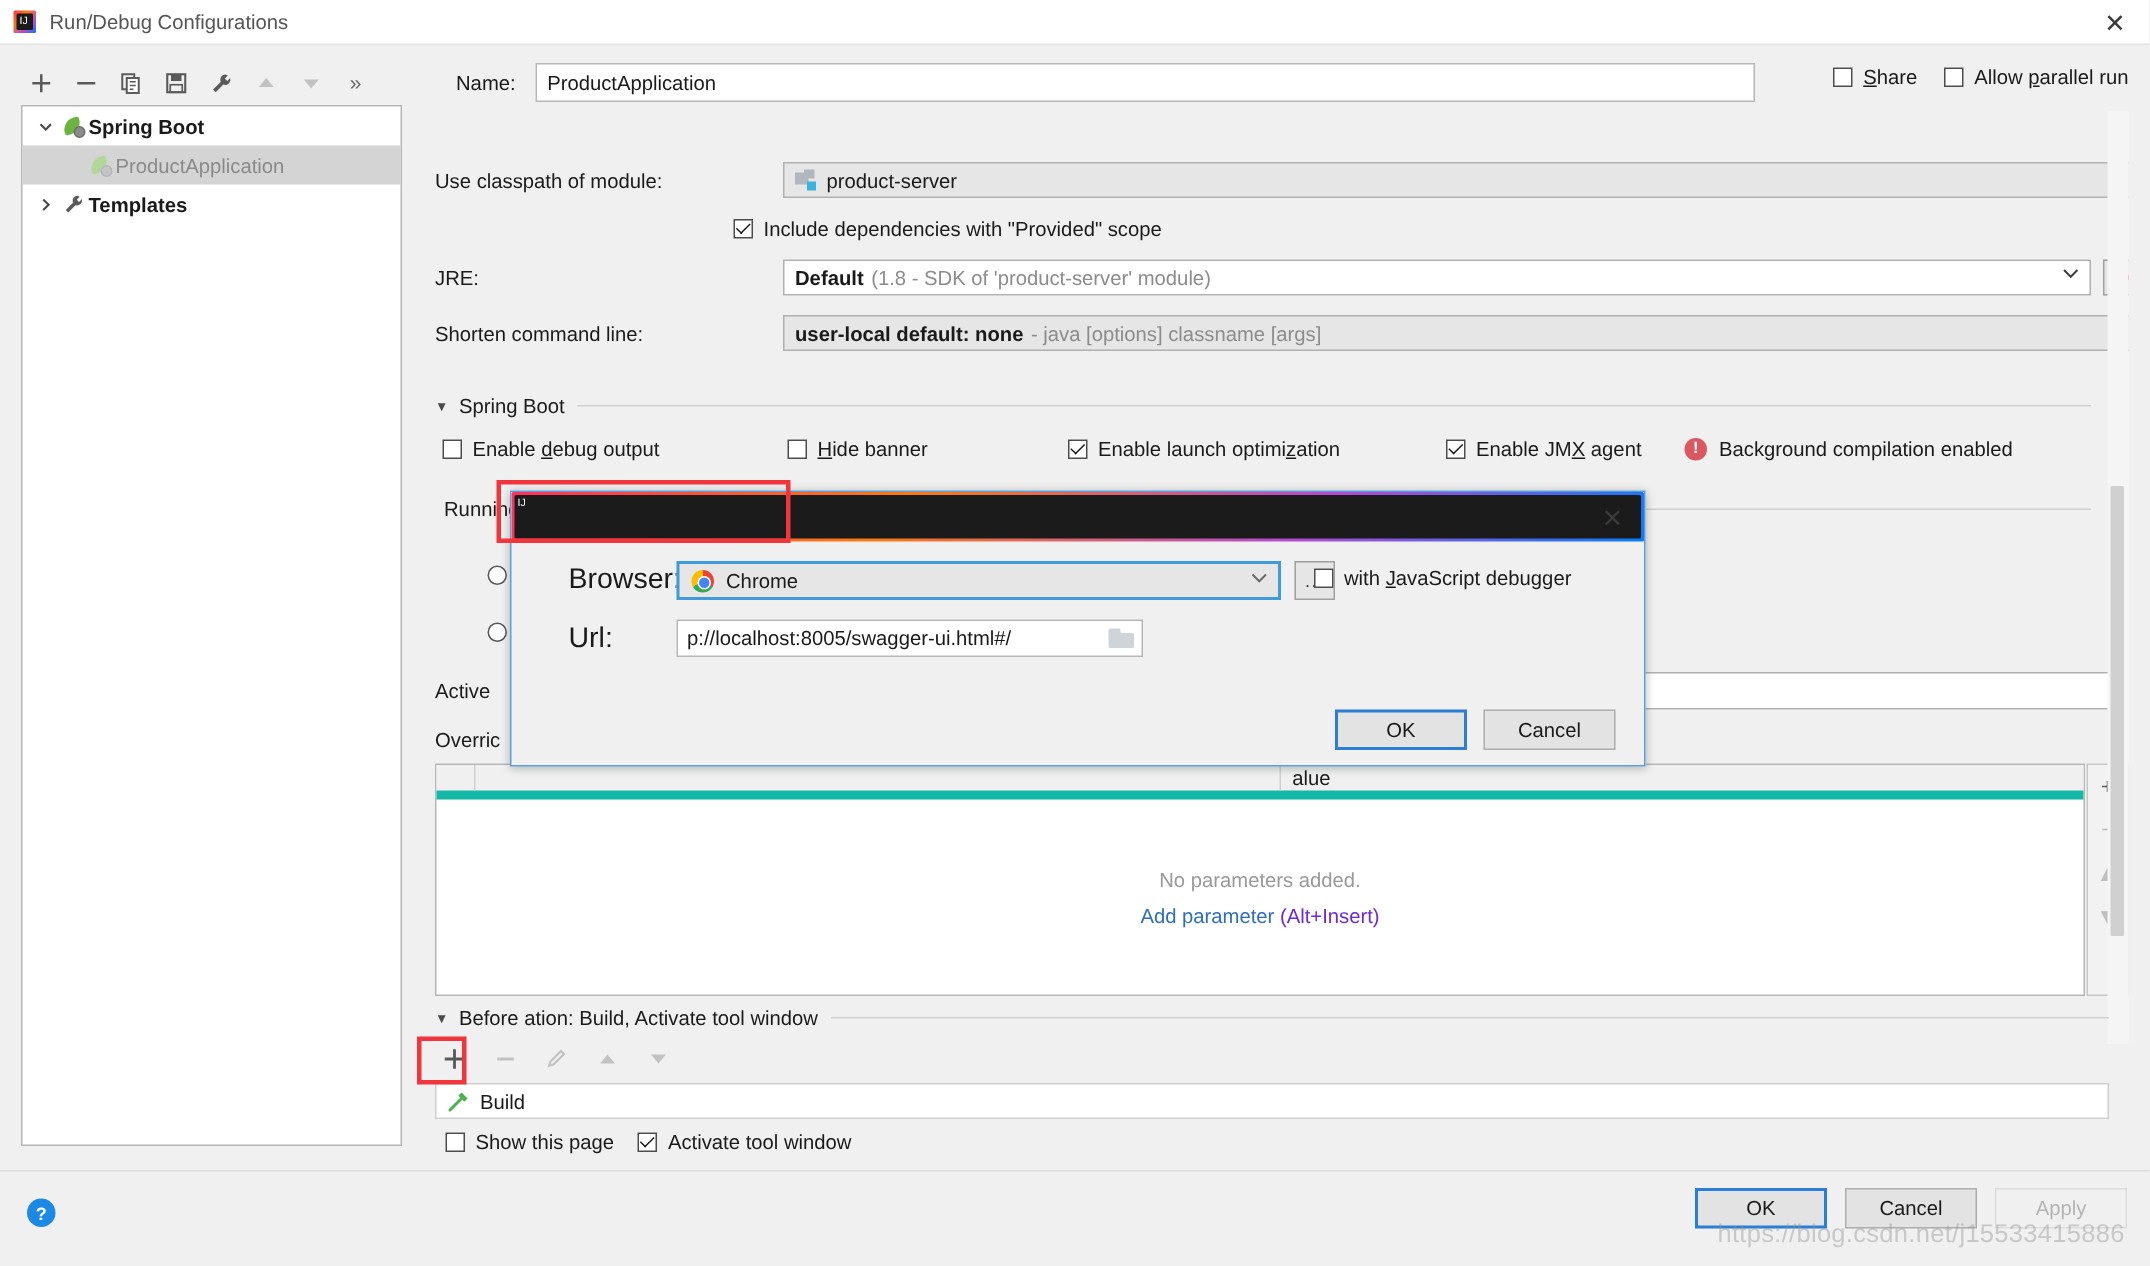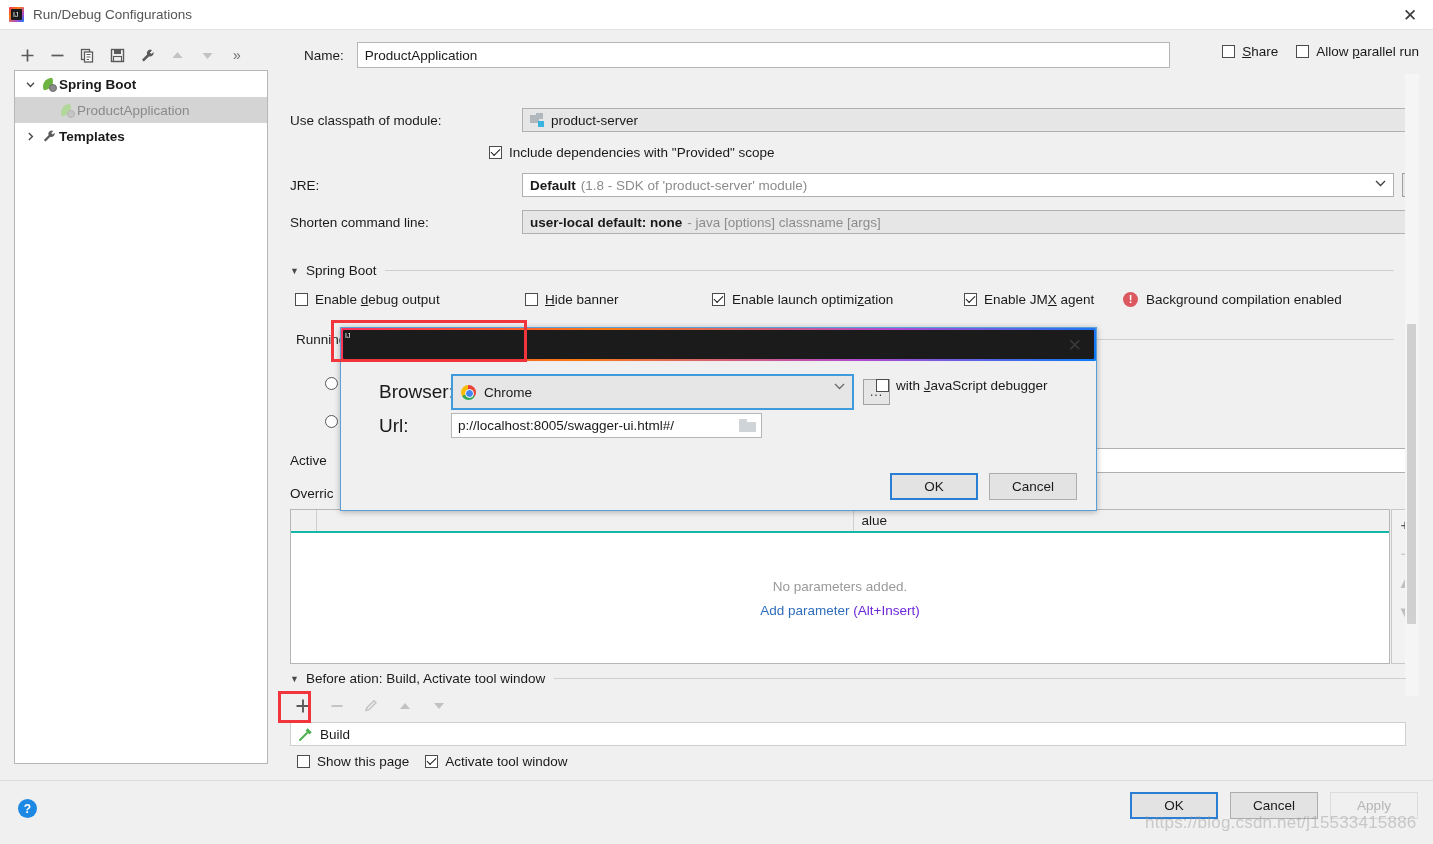--- a/index.html
+++ b/index.html
@@ -175,21 +175,21 @@
     border: 1px solid #575757; background: #fff; display: inline-block;
     flex: 0 0 auto;
   }
 
   
   .paramtable {
     position: absolute; left: 13px; top: 435px; width: 1100px; height: 155px;
     border: 1px solid #b6b6b6; background: #fff;
   }
   .ptheader {
-    display: flex; height: 23px; background: #f0f0f0; border-bottom: 2px solid #14b8a6;
+    display: flex; height: 23px; background: #f0f0f0; border-bottom: 6px solid #14b8a6;
     align-items: flex-end; font-size: 13.5px;
   }
   .ptheader .c1 { width: 26px; border-right: 1px solid #cfcfcf; height: 100%; }
   .ptheader .c2 { flex: 1; border-right: 1px solid #cfcfcf; height: 100%;
     display: flex; align-items: center; padding-left: 8px; }
   .ptheader .c3 { flex: 1; height: 100%; display: flex; align-items: center; padding-left: 8px; }
   .ptbody {
     height: 130px; display: flex; flex-direction: column;
     align-items: center; justify-content: center; gap: 9px;
   }
@@ -266,21 +266,21 @@
     border: 3px solid #f0353c; pointer-events: none;
   }
   .redbox2 {
     position: absolute; left: 278px; top: 691px; width: 33px; height: 32px;
     border: 3px solid #f0353c; pointer-events: none;
   }
   .lwb-browserrow { position: absolute; left: 18px; top: 46px; display: flex; align-items: center; }
   .lwb-urlrow { position: absolute; left: 18px; top: 85px; display: flex; align-items: center; }
   .lwb-label { width: 72px; font-size: 19px; margin-left: 20px; }
   .browsercombo {
-    width: 403px; height: 36px; background: #e6e6e6;
+    width: 403px; height: 26px; background: #e6e6e6;
     border: 2px solid #3f9bdc; position: relative;
     display: flex; align-items: center; padding-left: 8px; gap: 8px; font-size: 13.5px;
   }
   .chrome {
     width: 15px; height: 15px; border-radius: 50%;
     background: conic-gradient(#ea4335 0deg 120deg, #34a853 120deg 240deg, #fbbc05 240deg 360deg);
     position: relative; flex: 0 0 auto;
   }
   .chrome::after {
     content: ""; position: absolute; left: 4px; top: 4px; width: 7px; height: 7px;

